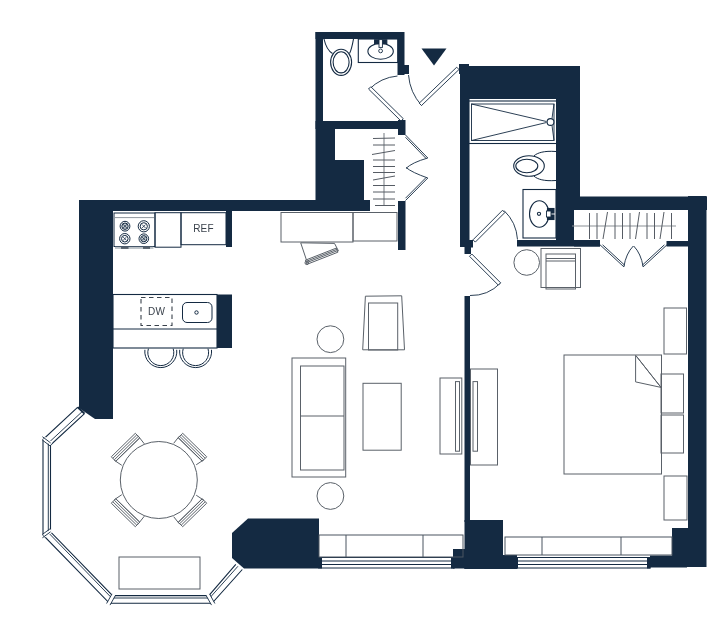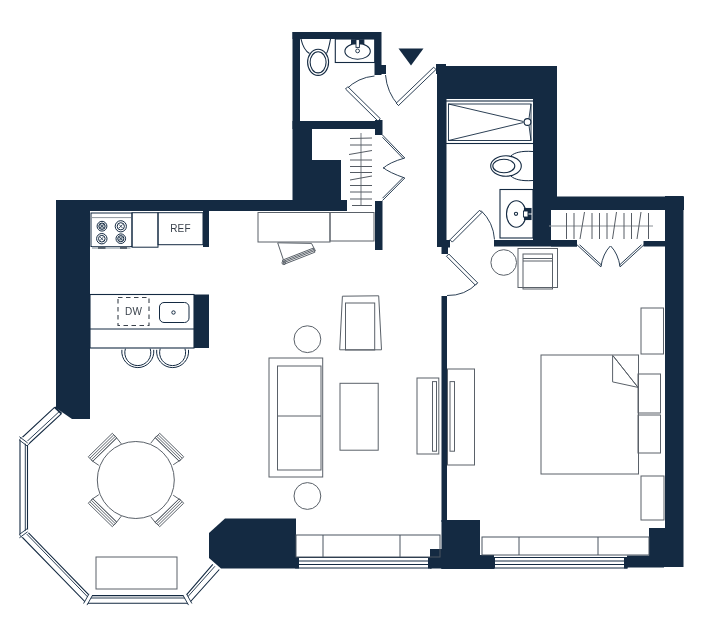--- a/index.html
+++ b/index.html
@@ -1,16 +1,16 @@
 <!DOCTYPE html>
 <html><head>
 <meta charset="utf-8">
 <style>
 html,body{margin:0;padding:0;background:#ffffff;}
-#plan{width:594px;height:628px;position:relative;font-family:"Liberation Sans",sans-serif;}
+#plan{width:594px;height:628px;position:relative;font-family:"Liberation Sans",sans-serif;padding-left:23px;}
 svg{display:block;}
 </style>
 </head>
 <body>
 
 <div id="plan">
 <svg width="715" height="628" viewBox="0 0 715 628">
 <defs>
 </defs>
 

